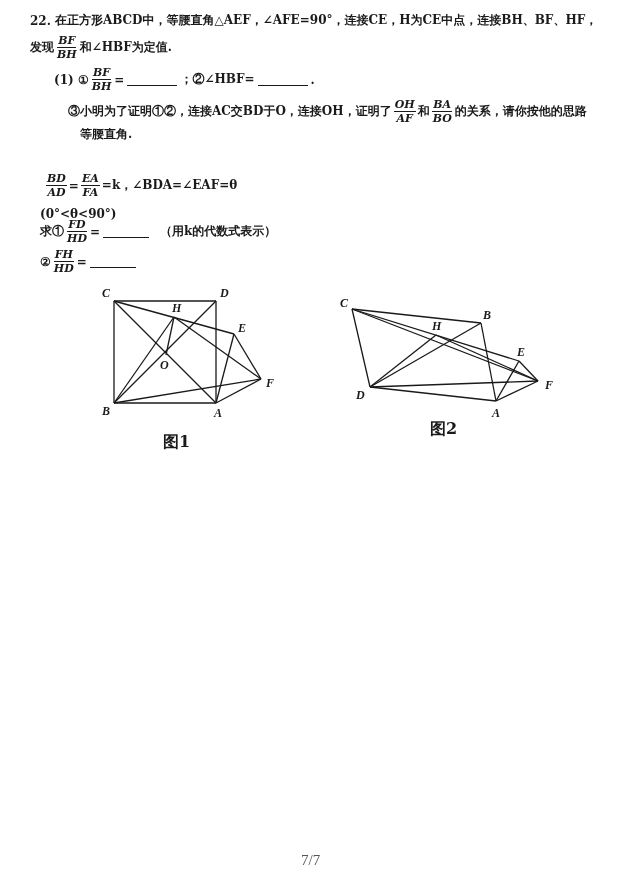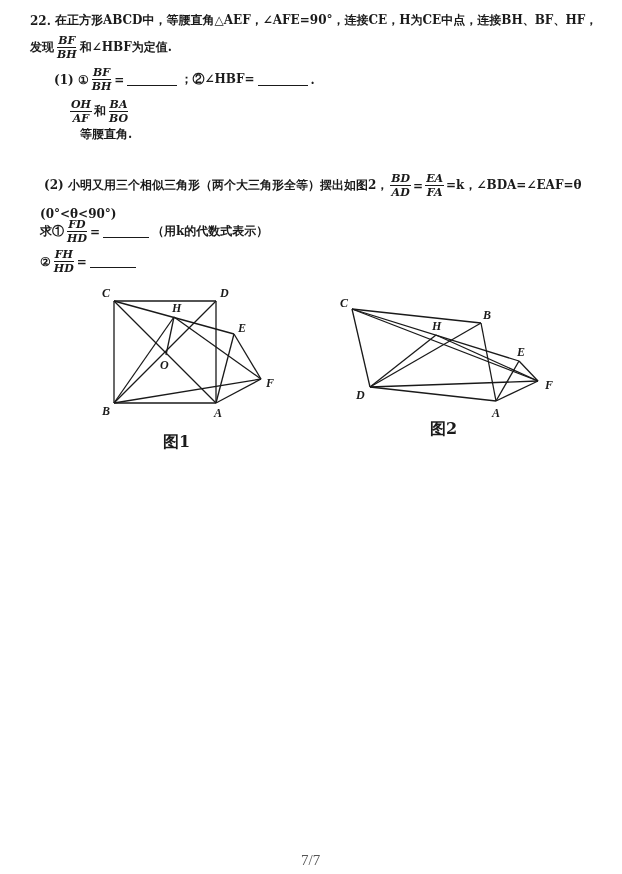--- a/index.html
+++ b/index.html
@@ -39,36 +39,37 @@
     <span class="num">BF</span>
     <span class="den">BH</span>
   </span>
   <span>=</span>
   <span class="blank"></span>
   <span>；②∠HBF=</span>
   <span class="blank"></span>
   <span>.</span>
 </div>
 <div class="line" style="left:68px; top:98px;">
+  <span>③小明为了证明①②，连接AC交BD于O，连接OH，证明了</span>
   <span class="frac">
     <span class="num">OH</span>
     <span class="den">AF</span>
   </span>
   <span>和</span>
   <span class="frac">
     <span class="num">BA</span>
     <span class="den">BO</span>
   </span>
+  <span>的关系，请你按他的思路</span>
 </div>
 <div class="line" style="left:80px; top:126px;">
   <span>等腰直角.</span>
 </div>
 
 <div class="line" style="left:44px; top:172px;">
-  <span>(2) 小明又用三个相似三角形（两个大三角形全等）摆出如图2，</span>
   <span class="frac">
     <span class="num">BD</span>
     <span class="den">AD</span>
   </span>
   <span>=</span>
   <span class="frac">
     <span class="num">EA</span>
     <span class="den">FA</span>
   </span>
   <span>=k，∠BDA=∠EAF=θ</span>
@@ -77,21 +78,21 @@
   <span>(0°&lt;θ&lt;90°)</span>
 </div>
 <div class="line" style="left:40px; top:218px;">
   <span>求①</span>
   <span class="frac">
     <span class="num">FD</span>
     <span class="den">HD</span>
   </span>
   <span>=</span>
   <span class="blank" style="width:46px;"></span>
-  <span style="">（用k的代数式表示）</span>
+  <span style="margin-left:8px;">（用k的代数式表示）</span>
 </div>
 <div class="line" style="left:40px; top:248px;">
   <span>②</span>
   <span class="frac">
     <span class="num">FH</span>
     <span class="den">HD</span>
   </span>
   <span>=</span>
   <span class="blank" style="width:46px;"></span>
 </div>

